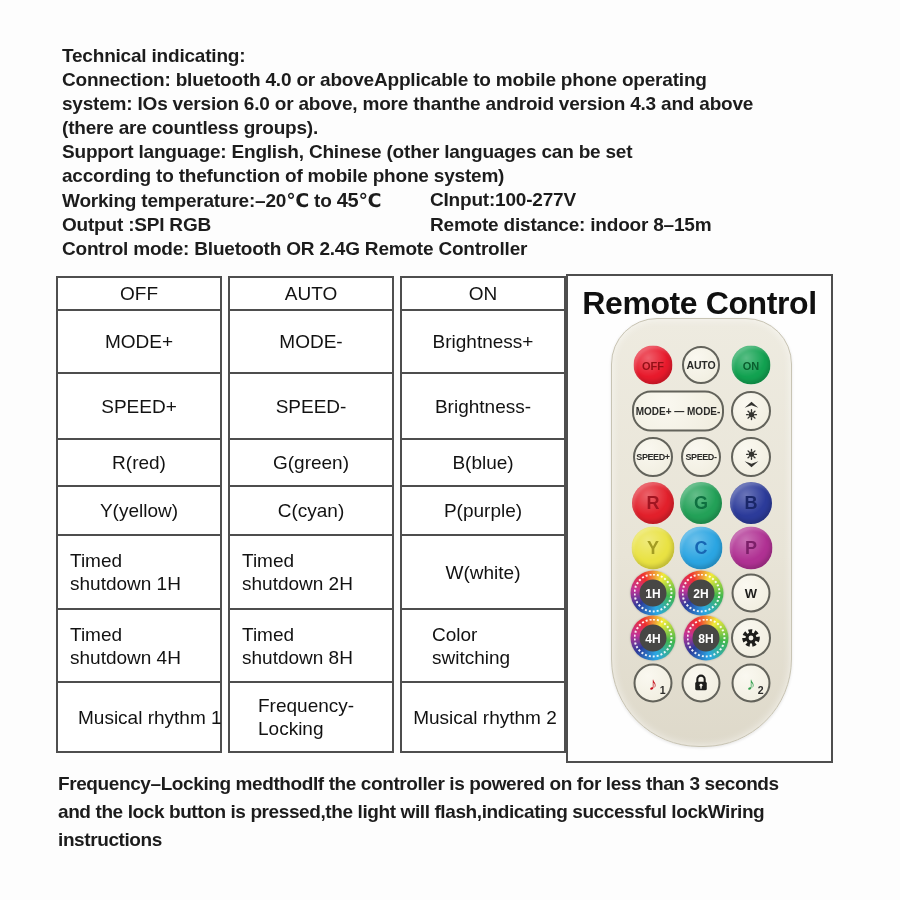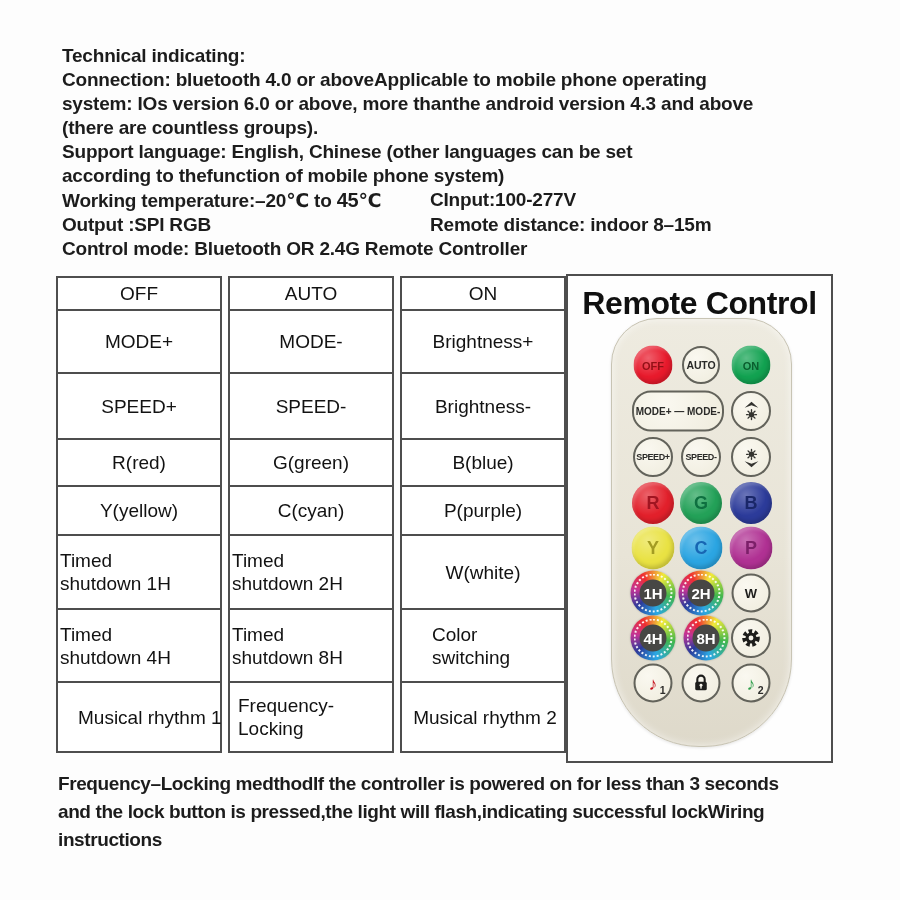--- a/index.html
+++ b/index.html
@@ -16,24 +16,24 @@
   
   .btable{position:absolute;left:56px;top:276px;display:flex;}
   .tcol{width:166px;border:2px solid #4e4e4e;background:#fff;box-sizing:border-box;}
   .tcol+.tcol{margin-left:6px;}
   .tcell{box-sizing:border-box;border-bottom:2px solid #4e4e4e;display:flex;flex-direction:column;
          justify-content:center;align-items:center;text-align:center;font-size:19px;color:#121212;}
   .tcell:last-child{border-bottom:none;}
   .tcell span{display:block;line-height:23px;white-space:nowrap;}
   .rh1{height:33px}.rh2{height:63px}.rh3{height:66px}.rh4{height:47px}
   .rh5{height:49px}.rh6{height:74px}.rh7{height:73px}.rh8{height:68px}
-  .left{align-items:flex-start;text-align:left;padding-left:2px;}
+  .left{align-items:flex-start;text-align:left;padding-left:12px;}
   .pad6{padding-left:20px;}
   .pad4{padding-left:4px;}
-  .leftpad16{align-items:flex-start;text-align:left;padding-left:8px;}
+  .leftpad16{align-items:flex-start;text-align:left;padding-left:28px;}
   .leftpad30{align-items:flex-start;text-align:left;padding-left:30px;}
 
   
   .rpanel{position:absolute;left:566px;top:274px;width:267px;height:489px;border:2px solid #4e4e4e;
           background:#fefefe;box-sizing:border-box;}
   .rtitle{text-align:center;font-size:32px;font-weight:700;letter-spacing:-0.4px;margin-top:9px;color:#101010;}
   .remote{position:absolute;left:43px;top:42px;width:179px;height:427px;
           background:linear-gradient(180deg,#eeebe0 0%,#e8e4d7 55%,#ded9ca 100%);
           border:1px solid #c8c4b4;border-radius:46px 46px 88px 88px;
           box-shadow:inset 0 0 8px rgba(255,255,255,.65),0 1px 3px rgba(0,0,0,.10);}
@@ -50,21 +50,21 @@
   .lbl-w{font-size:13px;font-weight:700;color:#1e1e1c;}
   .rpill{position:absolute;transform:translate(-50%,-50%);border-radius:19px;border:2px solid #63635b;
          background:radial-gradient(circle at 35% 30%,#faf8f0,#efecdd);display:flex;align-items:center;
          justify-content:center;font-size:10px;font-weight:700;color:#2a2a28;white-space:nowrap;}
 
   .timer{background:conic-gradient(from -30deg,#ef2d30,#f0ea3a 60deg,#41b64d 130deg,#2ba7e4 200deg,#2c3b9a 260deg,#c23496 310deg,#ef2d30 360deg);
          box-shadow:0 0 2px rgba(0,0,0,.25);}
   .timer::before{content:"";position:absolute;inset:3px;border-radius:50%;
                  border:2px dotted rgba(255,255,255,.9);box-sizing:border-box;}
   .timer-core{position:absolute;inset:9px;border-radius:50%;background:#474745;color:#fff;
-              display:flex;align-items:center;justify-content:center;font-size:15px;font-weight:700;}
+              display:flex;align-items:center;justify-content:center;font-size:12px;font-weight:700;}
 
   .note{position:relative;font-size:18px;line-height:1;font-weight:700;}
   .note .sub{position:absolute;right:-8px;bottom:-3px;font-size:10.5px;color:#2d2d2b;}
 
   
   .footer{position:absolute;left:58px;top:770px;font-size:19px;font-weight:700;line-height:28px;
           letter-spacing:-0.4px;color:#1c1c1c;}
   .footer div{white-space:nowrap;}
 </style>
 </head>

